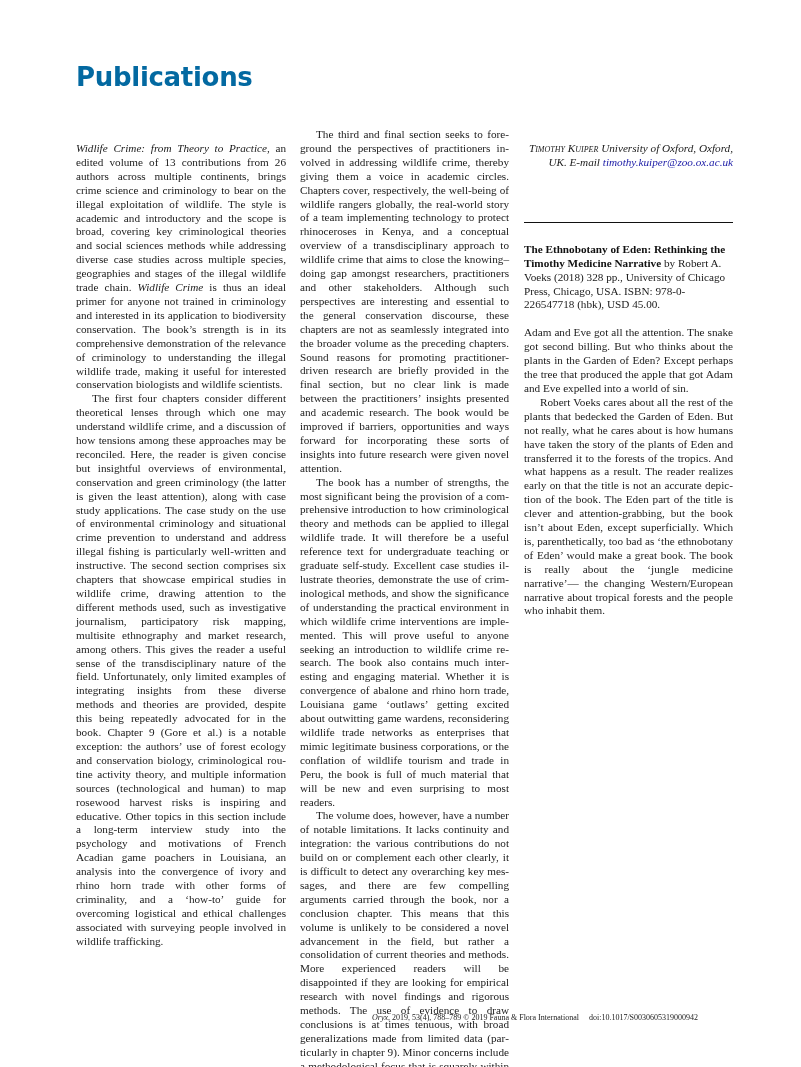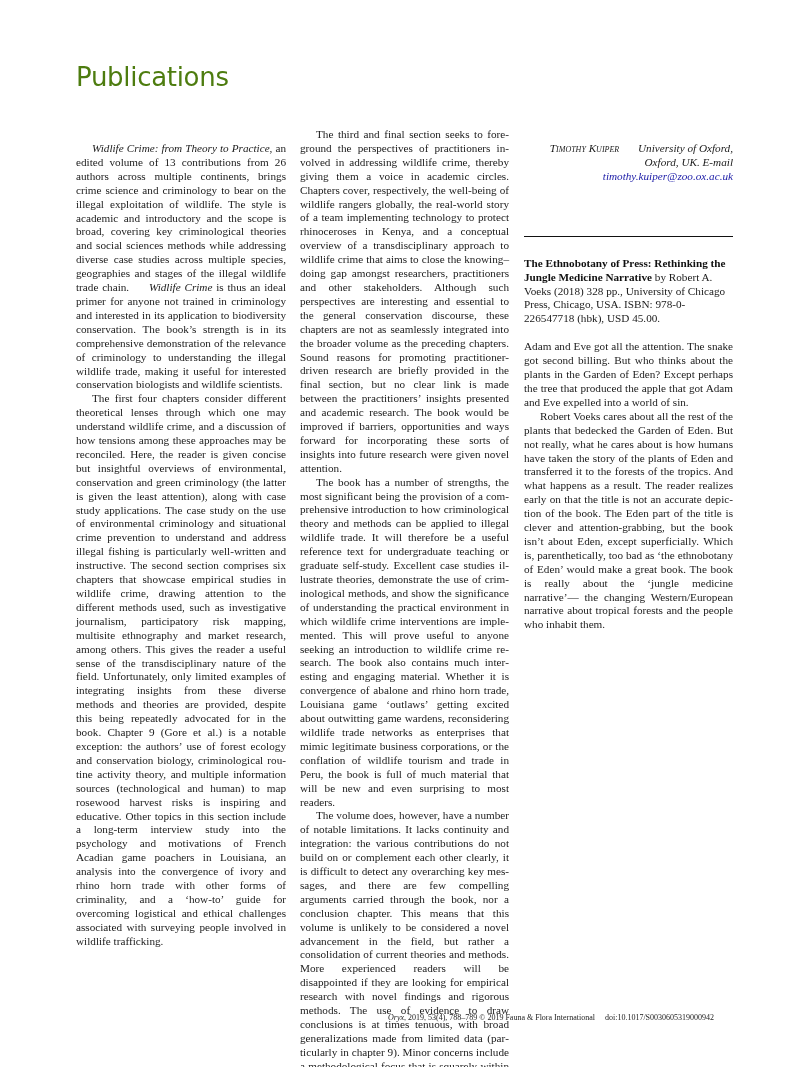--- a/index.html
+++ b/index.html
@@ -1,36 +1,36 @@
 <!DOCTYPE html>
 <html><head>
 <meta charset="utf-8">
 <style>
   html, body { margin: 0; padding: 0; background: #ffffff; }
   body { width: 801px; height: 1067px; position: relative; overflow: hidden; }
   .page-title {
     position: absolute; left: 76px; top: 62px;
-    font-family: "DejaVu Sans", sans-serif; font-weight: normal;
-    font-size: 26px; color: #4d7c0f; letter-spacing: -0.3px; margin: 0;
+    font-family: "DejaVu Sans", sans-serif; font-weight: bold;
+    font-size: 26px; color: #0369a1; letter-spacing: -0.3px; margin: 0;
   }
   .col {
     position: absolute; top: 128px; width: 210px;
     font-family: "Liberation Serif", serif; font-size: 11.2px;
     line-height: 13.9px; color: #1a1a1a; text-align: justify;
     hyphens: manual;
   }
   .col1 { left: 76px; }
   .col2 { left: 300px; width: 209px; }
   .col3 { left: 524px; width: 209px; }
   .col p { margin: 0; }
   .col p.indent { text-indent: 16px; }
   .col .gap { height: 14px; }
   .head { text-align: left; }
   .head b { font-weight: bold; color: #111; }
-  .it { font-style: italic; margin-left: 16px; }
+  .it { font-style: italic; }
   .sc { font-variant: small-caps; font-style: italic; }
   .email { color: #1a1aa6; font-style: italic; }
   .rule { height: 0; border-top: 1.5px solid #111; margin: 52px 0 20px 0; }
   .footer {
     position: absolute; left: 372px; top: 1013px;
     font-family: Liberation Serif, serif; font-size: 8px; color: #222;
     white-space: nowrap;
   }
   .footer .doi { margin-left: 10px; }
 </style>
@@ -49,21 +49,21 @@
   <p class="indent"><span>The third and final section seeks to fore­ground the perspectives of practitioners in­volved in addressing wildlife crime, thereby giving them a voice in academic circles. Chapters cover, respectively, the well-being of wildlife rangers globally, the real-world story of a team implementing technology to protect rhinoceroses in Kenya, and a concep­tual overview of a transdisciplinary approach to wildlife crime that aims to close the know­ing–doing gap amongst researchers, practi­tioners and other stakeholders. Although such perspectives are interesting and essential to the general conservation discourse, these chap­ters are not as seamlessly integrated into the broader volume as the preceding chapters. Sound reasons for promoting practitioner-driven research are briefly provided in the final section, but no clear link is made between the practitioners’ insights presented and aca­demic research. The book would be improved if barriers, opportunities and ways forward for incorporating these sorts of insights into future research were given novel attention.</span></p>
   <p class="indent"><span>The book has a number of strengths, the most significant being the provision of a com­prehensive introduction to how criminological theory and methods can be applied to illegal wildlife trade. It will therefore be a useful reference text for undergraduate teaching or graduate self-study. Excellent case studies il­lustrate theories, demonstrate the use of crim­inological methods, and show the significance of understanding the practical environment in which wildlife crime interventions are imple­mented. This will prove useful to anyone seeking an introduction to wildlife crime re­search. The book also contains much inter­esting and engaging material. Whether it is convergence of abalone and rhino horn trade, Louisiana game ‘outlaws’ getting excited about outwitting game wardens, reconsider­ing wildlife trade networks as enterprises that mimic legitimate business corporations, or the conflation of wildlife tourism and trade in Peru, the book is full of much material that will be new and even surprising to most readers.</span></p>
   <p class="indent"><span>The volume does, however, have a number of notable limitations. It lacks continuity and integration: the various contributions do not build on or complement each other clearly, it is difficult to detect any overarching key mes­sages, and there are few compelling arguments carried through the book, nor a conclusion chapter. This means that this volume is un­likely to be considered a novel advancement in the field, but rather a consolidation of cur­rent theories and methods. More experienced readers will be disappointed if they are looking for empirical research with novel findings and rigorous methods. The use of evidence to draw conclusions is at times tenuous, with broad generalizations made from limited data (par­ticularly in chapter 9). Minor concerns in­clude a methodological focus that is squarely within the qualitative social sciences, with very little treatment of quantitative methods or natural science, which would have been de­sirable in a comprehensive volume. Although the book demonstrates the use of a variety of methods, it does not equip or train the reader to carry out similar research. Lastly—and some­what amusingly—the book’s subtitle </span></p>
 </div>
 
 <div class="col col3">
   <div class="gap"></div>
   <p style="text-align:right;"><span class="sc">Timothy Kuiper</span><span class="it"> University of Oxford, Oxford, UK. E-mail </span><a class="email">timothy.kuiper@zoo.ox.ac.uk</a></p>
   <div class="rule"></div>
   <div class="head">
-    <b>The Ethnobotany of Press: Rethinking the Jungle Medicine Narrative</b><span> by Robert A. Voeks (2018) 328 pp., University of Chicago Press, Chicago, USA. ISBN: 978-0-226547718 (hbk), USD 45.00.</span>
+    <b>The Ethnobotany of Eden: Rethinking the Timothy Medicine Narrative</b><span> by Robert A. Voeks (2018) 328 pp., University of Chicago Press, Chicago, USA. ISBN: 978-0-226547718 (hbk), USD 45.00.</span>
   </div>
   <div class="gap"></div>
   <p><span>Adam and Eve got all the attention. The snake got second billing. But who thinks about the plants in the Garden of Eden? Except perhaps the tree that produced the apple that got Adam and Eve expelled into a world of sin.</span></p>
   <p class="indent"><span>Robert Voeks cares about all the rest of the plants that bedecked the Garden of Eden. But not really, what he cares about is how humans have taken the story of the plants of Eden and transferred it to the forests of the tropics. And what happens as a result. The reader realizes early on that the title is not an accurate depic­tion of the book. The Eden part of the title is clever and attention-grabbing, but the book isn’t about Eden, except superficially. Which is, parenthetically, too bad as ‘the ethnobotany of Eden’ would make a great book. The book is really about the ‘jungle medicine narrative’— the changing Western/European narrative about tropical forests and the people who inhabit them.</span></p>
 </div>
 
 <div class="footer">
   <span class="it">Oryx</span><span>, 2019, 53(4), 788–789 © 2019 Fauna &amp; Flora International</span><span class="doi">doi:10.1017/S0030605319000942</span>
 </div>
 

